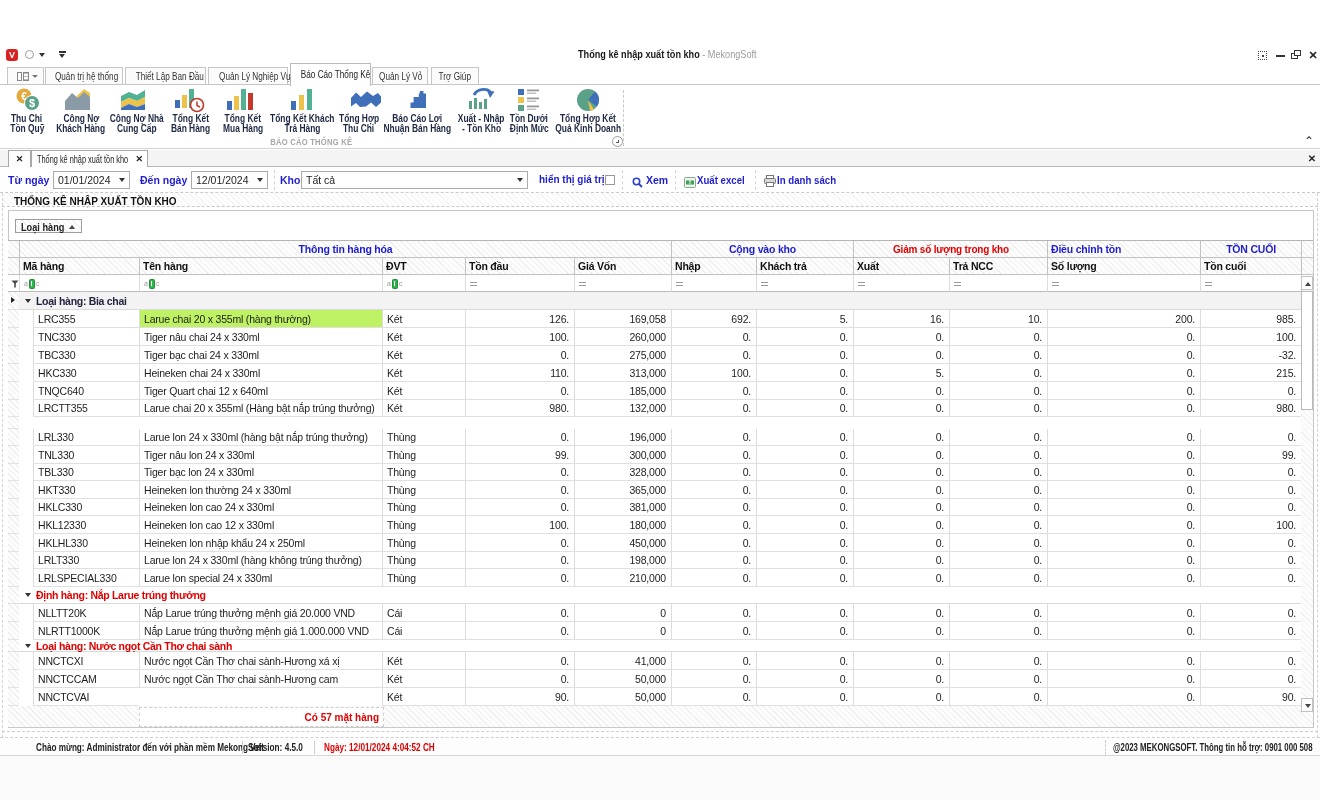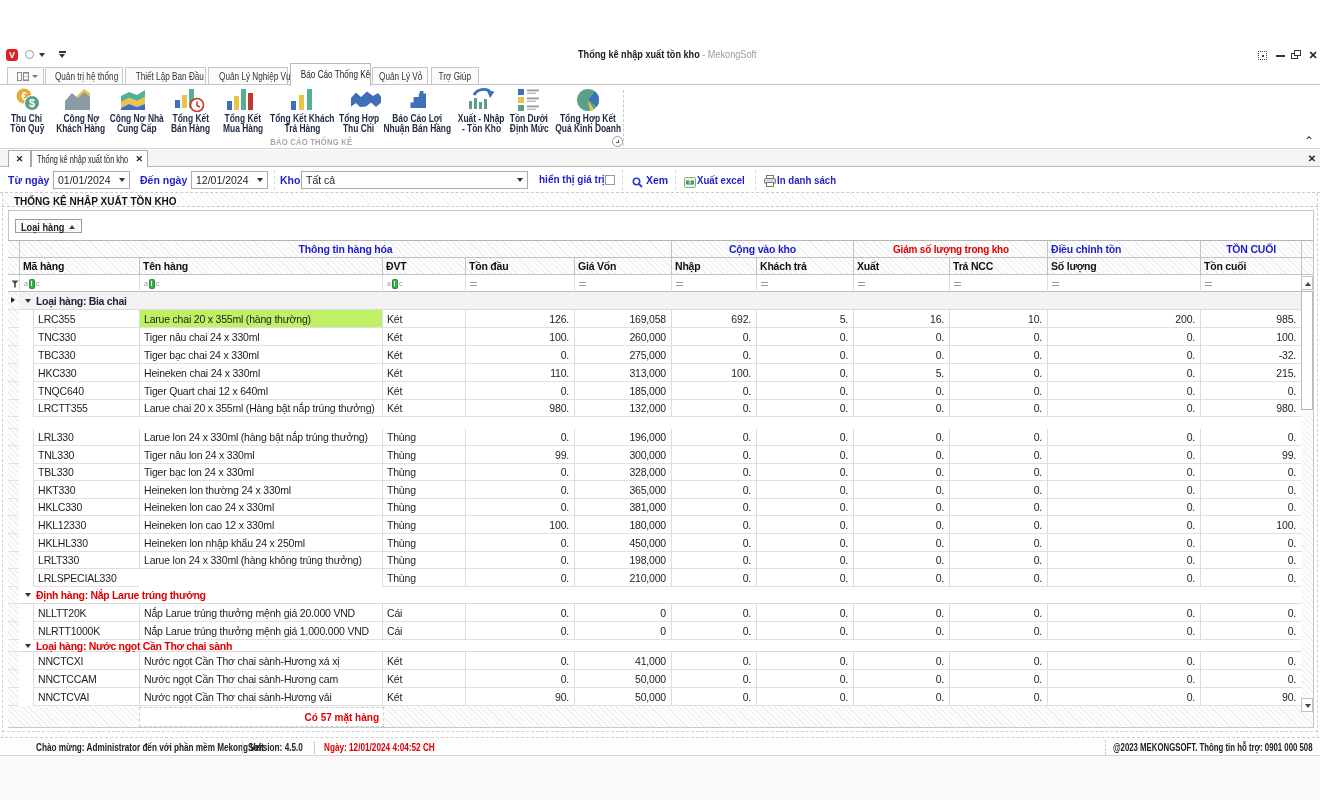--- a/index.html
+++ b/index.html
@@ -772,20 +772,23 @@
       <span style="position:absolute;top:50%;transform:translateY(-52%);font-size:10.5px;letter-spacing:-0.2px;color:#1d1d1d;white-space:nowrap;right:5px;">0.</span>
     </div>
 <div style="position:absolute;left:1200px;top:552px;width:101px;height:17px;background:#fff;border-bottom:1px solid #e0e0e0;border-left:1px solid #dcdcdc;">
       <span style="position:absolute;top:50%;transform:translateY(-52%);font-size:10.5px;letter-spacing:-0.2px;color:#1d1d1d;white-space:nowrap;right:5px;">0.</span>
     </div>
 <div style="position:absolute;left:8px;top:569px;width:11px;height:18px;background:#fdfdfd;background-image:repeating-linear-gradient(45deg,rgba(172,172,172,0.17) 0 1px,transparent 1px 4px);border-bottom:1px solid #e2e2e2;"></div>
 <div style="position:absolute;left:19px;top:569px;width:14px;height:18px;background:#fff;"></div>
 <div style="position:absolute;left:33px;top:569px;width:106px;height:18px;background:#fff;border-bottom:1px solid #e0e0e0;border-left:1px solid #dcdcdc;">
       <span style="position:absolute;top:50%;transform:translateY(-52%);font-size:10.5px;letter-spacing:-0.2px;color:#1d1d1d;white-space:nowrap;left:4px;">LRLSPECIAL330</span>
     </div>
+<div style="position:absolute;left:139px;top:569px;width:243px;height:18px;background:#fff;border-bottom:1px solid #e0e0e0;border-left:1px solid #dcdcdc;">
+      <span style="position:absolute;top:50%;transform:translateY(-52%);font-size:10.5px;letter-spacing:-0.2px;color:#1d1d1d;white-space:nowrap;left:4px;">Larue lon special 24 x 330ml</span>
+    </div>
 <div style="position:absolute;left:382px;top:569px;width:83px;height:18px;background:#fff;border-bottom:1px solid #e0e0e0;border-left:1px solid #dcdcdc;">
       <span style="position:absolute;top:50%;transform:translateY(-52%);font-size:10.5px;letter-spacing:-0.2px;color:#1d1d1d;white-space:nowrap;left:4px;">Thùng</span>
     </div>
 <div style="position:absolute;left:465px;top:569px;width:109px;height:18px;background:#fff;border-bottom:1px solid #e0e0e0;border-left:1px solid #dcdcdc;">
       <span style="position:absolute;top:50%;transform:translateY(-52%);font-size:10.5px;letter-spacing:-0.2px;color:#1d1d1d;white-space:nowrap;right:5px;">0.</span>
     </div>
 <div style="position:absolute;left:574px;top:569px;width:97px;height:18px;background:#fff;border-bottom:1px solid #e0e0e0;border-left:1px solid #dcdcdc;">
       <span style="position:absolute;top:50%;transform:translateY(-52%);font-size:10.5px;letter-spacing:-0.2px;color:#1d1d1d;white-space:nowrap;right:5px;">210,000</span>
     </div>
 <div style="position:absolute;left:671px;top:569px;width:85px;height:18px;background:#fff;border-bottom:1px solid #e0e0e0;border-left:1px solid #dcdcdc;">
@@ -953,23 +956,20 @@
 <div style="position:absolute;left:1047px;top:670px;width:153px;height:18px;background:#fff;border-bottom:1px solid #e0e0e0;border-left:1px solid #dcdcdc;">
       <span style="position:absolute;top:50%;transform:translateY(-52%);font-size:10.5px;letter-spacing:-0.2px;color:#1d1d1d;white-space:nowrap;right:5px;">0.</span>
     </div>
 <div style="position:absolute;left:1200px;top:670px;width:101px;height:18px;background:#fff;border-bottom:1px solid #e0e0e0;border-left:1px solid #dcdcdc;">
       <span style="position:absolute;top:50%;transform:translateY(-52%);font-size:10.5px;letter-spacing:-0.2px;color:#1d1d1d;white-space:nowrap;right:5px;">0.</span>
     </div>
 <div style="position:absolute;left:8px;top:688px;width:11px;height:18px;background:#fdfdfd;background-image:repeating-linear-gradient(45deg,rgba(172,172,172,0.17) 0 1px,transparent 1px 4px);border-bottom:1px solid #e2e2e2;"></div>
 <div style="position:absolute;left:19px;top:688px;width:14px;height:18px;background:#fff;"></div>
 <div style="position:absolute;left:33px;top:688px;width:106px;height:18px;background:#fff;border-bottom:1px solid #e0e0e0;border-left:1px solid #dcdcdc;">
       <span style="position:absolute;top:50%;transform:translateY(-52%);font-size:10.5px;letter-spacing:-0.2px;color:#1d1d1d;white-space:nowrap;left:4px;">NNCTCVAI</span>
-    </div>
-<div style="position:absolute;left:139px;top:688px;width:243px;height:18px;background:#fff;border-bottom:1px solid #e0e0e0;border-left:1px solid #dcdcdc;">
-      <span style="position:absolute;top:50%;transform:translateY(-52%);font-size:10.5px;letter-spacing:-0.2px;color:#1d1d1d;white-space:nowrap;left:4px;">Nước ngọt Cần Thơ chai sành-Hương vải</span>
     </div>
 <div style="position:absolute;left:382px;top:688px;width:83px;height:18px;background:#fff;border-bottom:1px solid #e0e0e0;border-left:1px solid #dcdcdc;">
       <span style="position:absolute;top:50%;transform:translateY(-52%);font-size:10.5px;letter-spacing:-0.2px;color:#1d1d1d;white-space:nowrap;left:4px;">Két</span>
     </div>
 <div style="position:absolute;left:465px;top:688px;width:109px;height:18px;background:#fff;border-bottom:1px solid #e0e0e0;border-left:1px solid #dcdcdc;">
       <span style="position:absolute;top:50%;transform:translateY(-52%);font-size:10.5px;letter-spacing:-0.2px;color:#1d1d1d;white-space:nowrap;right:5px;">90.</span>
     </div>
 <div style="position:absolute;left:574px;top:688px;width:97px;height:18px;background:#fff;border-bottom:1px solid #e0e0e0;border-left:1px solid #dcdcdc;">
       <span style="position:absolute;top:50%;transform:translateY(-52%);font-size:10.5px;letter-spacing:-0.2px;color:#1d1d1d;white-space:nowrap;right:5px;">50,000</span>
     </div>

